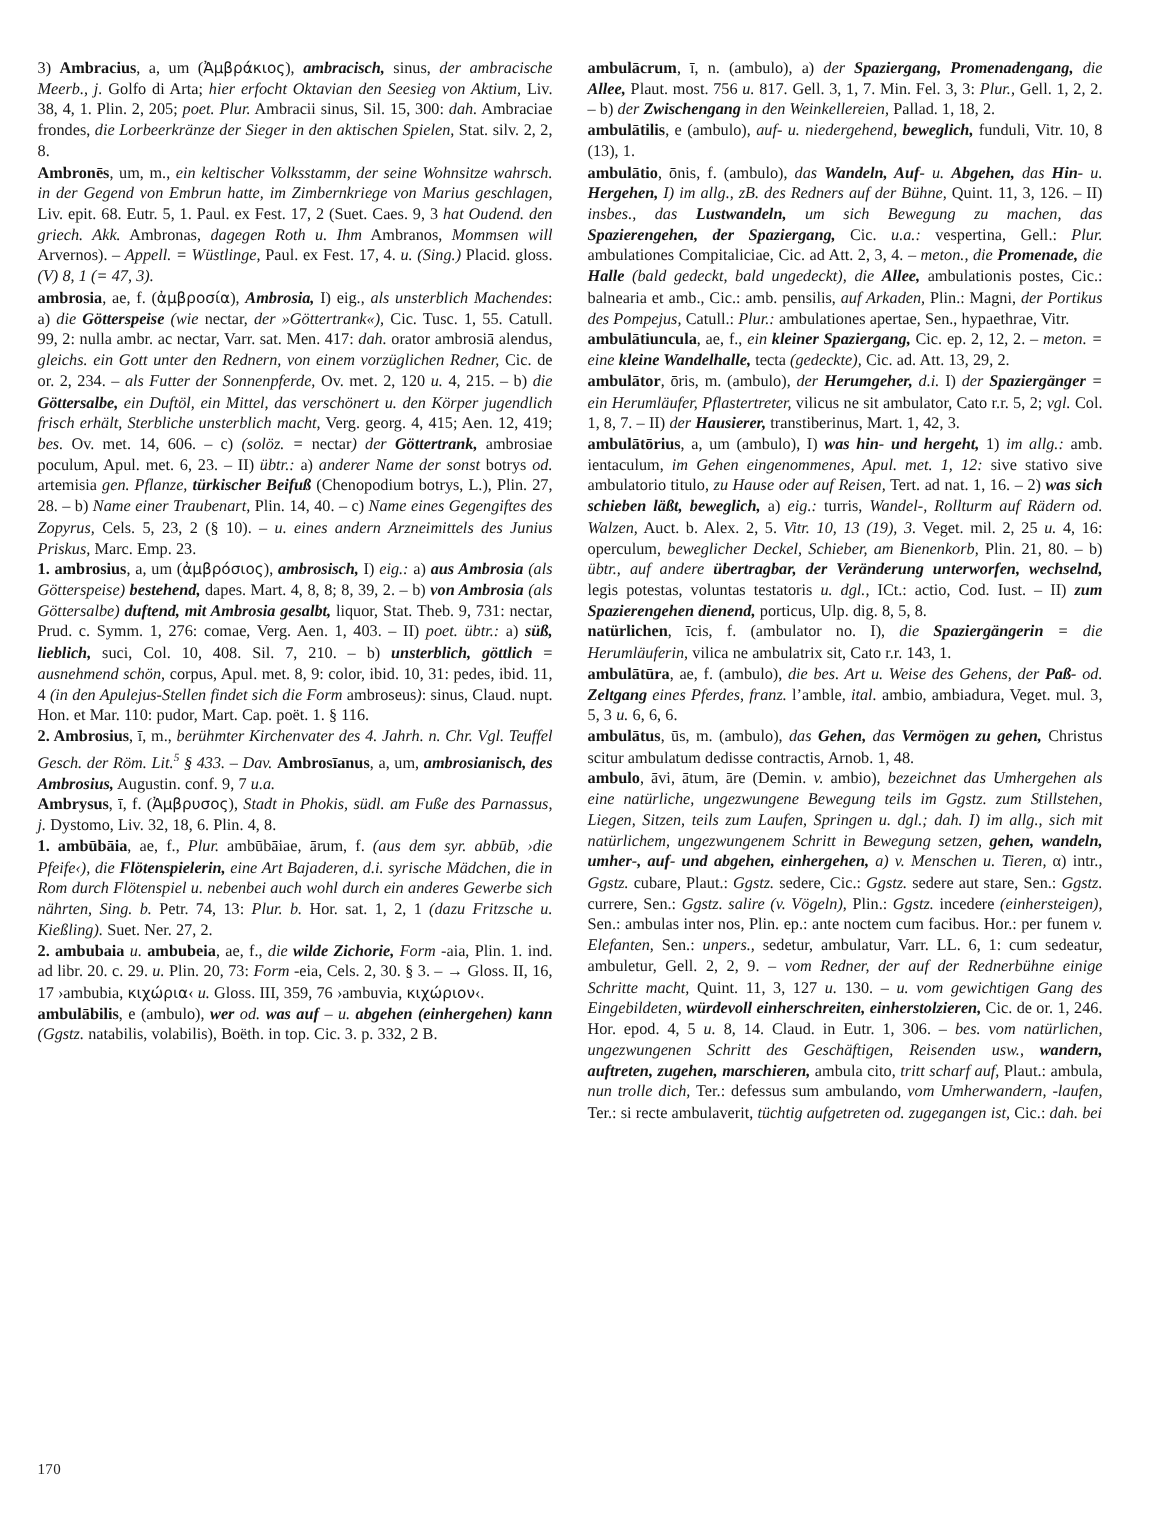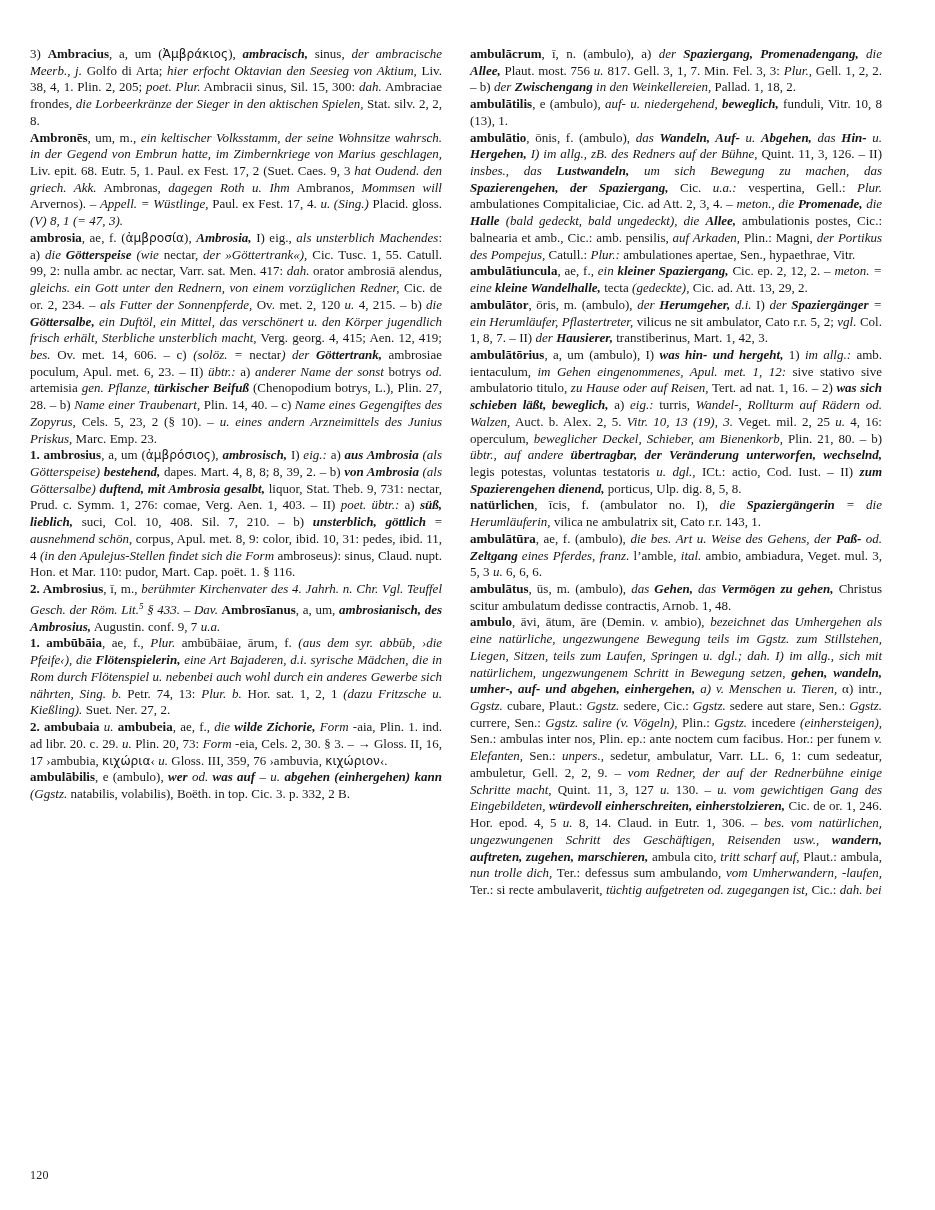--- a/index.html
+++ b/index.html
@@ -93,34 +93,35 @@
 <div class="page">
 
   <div class="columns">
 
     <div class="col" id="col-left">
         <p class="entry hang"><span class="rm">3) </span><span class="hw">Ambracius</span><span class="rm">, a, um (</span><span class="gk">Ἀμβράκιος</span><span class="rm">), </span><span class="bi">ambracisch,</span><span class="rm"> sinus, </span><span class="it">der ambracische Meerb., j. </span><span class="rm">Golfo di Arta; </span><span class="it">hier erfocht Oktavian den Seesieg von Aktium,</span><span class="rm"> Liv. 38, 4, 1. Plin. 2, 205; </span><span class="it">poet. Plur.</span><span class="rm"> Ambracii sinus, Sil. 15, 300: </span><span class="it">dah.</span><span class="rm"> Ambraciae frondes, </span><span class="it">die Lorbeerkränze der Sieger in den aktischen Spielen,</span><span class="rm"> Stat. silv. 2, 2, 8.</span></p>
         <p class="entry hang"><span class="hw">Ambronēs</span><span class="rm">, um, m., </span><span class="it">ein keltischer Volksstamm, der seine Wohnsitze wahrsch. in der Gegend von Embrun hatte, im Zimbernkriege von Marius geschlagen,</span><span class="rm"> Liv. epit. 68. Eutr. 5, 1. Paul. ex Fest. 17, 2 (Suet. Caes. 9, 3 </span><span class="it">hat Oudend. den griech. Akk.</span><span class="rm"> Ambronas, </span><span class="it">dagegen Roth u. Ihm</span><span class="rm"> Ambranos, </span><span class="it">Mommsen will</span><span class="rm"> Arvernos). – </span><span class="it">Appell. = Wüstlinge,</span><span class="rm"> Paul. ex Fest. 17, 4. </span><span class="it">u. (Sing.)</span><span class="rm"> Placid. gloss. </span><span class="it">(V) 8, 1 (= 47, 3).</span></p>
         <p class="entry hang"><span class="hw">ambrosia</span><span class="rm">, ae, f. (</span><span class="gk">ἀμβροσία</span><span class="rm">), </span><span class="bi">Ambrosia,</span><span class="rm"> I) eig., </span><span class="it">als unsterblich Machendes</span><span class="rm">: a) </span><span class="it">die </span><span class="bi">Götterspeise</span><span class="it"> (wie </span><span class="rm">nectar,</span><span class="it"> der »Göttertrank«),</span><span class="rm"> Cic. Tusc. 1, 55. Catull. 99, 2: nulla ambr. ac nectar, Varr. sat. Men. 417: </span><span class="it">dah.</span><span class="rm"> orator ambrosiā alendus, </span><span class="it">gleichs. ein Gott unter den Rednern, von einem vorzüglichen Redner,</span><span class="rm"> Cic. de or. 2, 234. – </span><span class="it">als Futter der Sonnenpferde,</span><span class="rm"> Ov. met. 2, 120 </span><span class="it">u.</span><span class="rm"> 4, 215. – b) </span><span class="it">die </span><span class="bi">Göttersalbe,</span><span class="it"> ein Duftöl, ein Mittel, das verschönert u. den Körper jugendlich frisch erhält, Sterbliche unsterblich macht,</span><span class="rm"> Verg. georg. 4, 415; Aen. 12, 419; </span><span class="it">bes.</span><span class="rm"> Ov. met. 14, 606. – c) </span><span class="it">(solöz. = </span><span class="rm">nectar</span><span class="it">) der </span><span class="bi">Göttertrank,</span><span class="rm"> ambrosiae poculum, Apul. met. 6, 23. – II) </span><span class="it">übtr.:</span><span class="rm"> a) </span><span class="it">anderer Name der sonst </span><span class="rm">botrys </span><span class="it">od.</span><span class="rm"> artemisia </span><span class="it">gen. Pflanze, </span><span class="bi">türkischer Beifuß</span><span class="rm"> (Chenopodium botrys, L.), Plin. 27, 28. – b) </span><span class="it">Name einer Traubenart,</span><span class="rm"> Plin. 14, 40. – c) </span><span class="it">Name eines Gegengiftes des Zopyrus,</span><span class="rm"> Cels. 5, 23, 2 (§ 10). – </span><span class="it">u. eines andern Arzneimittels des Junius Priskus,</span><span class="rm"> Marc. Emp. 23.</span></p>
         <p class="entry hang"><span class="hw">1. ambrosius</span><span class="rm">, a, um (</span><span class="gk">ἀμβρόσιος</span><span class="rm">), </span><span class="bi">ambrosisch,</span><span class="rm"> I) </span><span class="it">eig.:</span><span class="rm"> a) </span><span class="bi">aus Ambrosia </span><span class="it">(als Götterspeise) </span><span class="bi">bestehend,</span><span class="rm"> dapes. Mart. 4, 8, 8; 8, 39, 2. – b) </span><span class="bi">von Ambrosia </span><span class="it">(als Göttersalbe) </span><span class="bi">duftend, mit Ambrosia gesalbt,</span><span class="rm"> liquor, Stat. Theb. 9, 731: nectar, Prud. c. Symm. 1, 276: comae, Verg. Aen. 1, 403. – II) </span><span class="it">poet. übtr.:</span><span class="rm"> a) </span><span class="bi">süß, lieblich,</span><span class="rm"> suci, Col. 10, 408. Sil. 7, 210. – b) </span><span class="bi">unsterblich, göttlich</span><span class="rm"> = </span><span class="it">ausnehmend schön,</span><span class="rm"> corpus, Apul. met. 8, 9: color, ibid. 10, 31: pedes, ibid. 11, 4 </span><span class="it">(in den Apulejus-Stellen findet sich die Form </span><span class="rm">ambroseus</span><span class="it">)</span><span class="rm">: sinus, Claud. nupt. Hon. et Mar. 110: pudor, Mart. Cap. poët. 1. § 116.</span></p>
         <p class="entry hang"><span class="hw">2. Ambrosius</span><span class="rm">, ī, m., </span><span class="it">berühmter Kirchenvater des 4. Jahrh. n. Chr. Vgl. Teuffel Gesch. der Röm. Lit.</span><sup style="font-style: italic; font-size: 9px;">5</sup><span class="it"> § 433. – Dav.</span><span class="rm"> </span><span class="hw">Ambrosīanus</span><span class="rm">, a, um, </span><span class="bi">ambrosianisch, des Ambrosius,</span><span class="rm"> Augustin. conf. 9, 7 </span><span class="it">u.a.</span></p>
+        <p class="entry hang"><span class="hw">Ambrysus</span><span class="rm">, ī, f. (</span><span class="gk">Ἀμβρυσος</span><span class="rm">), </span><span class="it">Stadt in Phokis, südl. am Fuße des Parnassus, j.</span><span class="rm"> Dystomo, Liv. 32, 18, 6. Plin. 4, 8.</span></p>
         <p class="entry hang"><span class="hw">1. ambūbāia</span><span class="rm">, ae, f., </span><span class="it">Plur.</span><span class="rm"> ambūbāiae, ārum, f. </span><span class="it">(aus dem syr. </span><span class="it">abbūb, ›die Pfeife‹), die </span><span class="bi">Flötenspielerin,</span><span class="it"> eine Art Bajaderen, d.i. syrische Mädchen, die in Rom durch Flötenspiel u. nebenbei auch wohl durch ein anderes Gewerbe sich nährten, Sing. b.</span><span class="rm"> Petr. 74, 13: </span><span class="it">Plur. b.</span><span class="rm"> Hor. sat. 1, 2, 1 </span><span class="it">(dazu Fritzsche u. Kießling).</span><span class="rm"> Suet. Ner. 27, 2.</span></p>
         <p class="entry hang"><span class="hw">2. ambubaia</span><span class="it"> u. </span><span class="hw">ambubeia</span><span class="rm">, ae, f., </span><span class="it">die </span><span class="bi">wilde Zichorie,</span><span class="it"> Form </span><span class="rm">-aia, Plin. 1. ind. ad libr. 20. c. 29. </span><span class="it">u.</span><span class="rm"> Plin. 20, 73: </span><span class="it">Form</span><span class="rm"> -eia, Cels. 2, 30. § 3. – → Gloss. II, 16, 17 ›ambubia, </span><span class="gk">κιχώρια</span><span class="rm">‹ </span><span class="it">u.</span><span class="rm"> Gloss. III, 359, 76 ›ambuvia, </span><span class="gk">κιχώριον</span><span class="rm">‹.</span></p>
         <p class="entry hang"><span class="hw">ambulābilis</span><span class="rm">, e (ambulo), </span><span class="bi">wer </span><span class="it">od. </span><span class="bi">was auf </span><span class="rm">– </span><span class="it">u. </span><span class="bi">abgehen (einhergehen) kann </span><span class="it">(Ggstz. </span><span class="rm">natabilis, volabilis), Boëth. in top. Cic. 3. p. 332, 2 B.</span></p>
       </div>
     <div class="col" id="col-right">
         <p class="entry hang"><span class="hw">ambulācrum</span><span class="rm">, ī, n. (ambulo), a) </span><span class="it">der </span><span class="bi">Spaziergang, Promenadengang,</span><span class="it"> die </span><span class="bi">Allee,</span><span class="rm"> Plaut. most. 756 </span><span class="it">u.</span><span class="rm"> 817. Gell. 3, 1, 7. Min. Fel. 3, 3: </span><span class="it">Plur.,</span><span class="rm"> Gell. 1, 2, 2. – b) </span><span class="it">der </span><span class="bi">Zwischengang</span><span class="it"> in den Weinkellereien,</span><span class="rm"> Pallad. 1, 18, 2.</span></p>
         <p class="entry hang"><span class="hw">ambulātilis</span><span class="rm">, e (ambulo), </span><span class="it">auf- u. niedergehend, </span><span class="bi">beweglich,</span><span class="rm"> funduli, Vitr. 10, 8 (13), 1.</span></p>
         <p class="entry hang"><span class="hw">ambulātio</span><span class="rm">, ōnis, f. (ambulo), </span><span class="it">das </span><span class="bi">Wandeln, Auf-</span><span class="it"> u. </span><span class="bi">Abgehen,</span><span class="it"> das </span><span class="bi">Hin-</span><span class="it"> u. </span><span class="bi">Hergehen,</span><span class="it"> I) im allg., zB. des Redners auf der Bühne,</span><span class="rm"> Quint. 11, 3, 126. – II) </span><span class="it">insbes., das </span><span class="bi">Lustwandeln,</span><span class="it"> um sich Bewegung zu machen, das </span><span class="bi">Spazierengehen, der Spaziergang,</span><span class="rm"> Cic. </span><span class="it">u.a.:</span><span class="rm"> vespertina, Gell.: </span><span class="it">Plur.</span><span class="rm"> ambulationes Compitaliciae, Cic. ad Att. 2, 3, 4. – </span><span class="it">meton., die </span><span class="bi">Promenade,</span><span class="it"> die </span><span class="bi">Halle </span><span class="it">(bald gedeckt, bald ungedeckt), die </span><span class="bi">Allee,</span><span class="rm"> ambulationis postes, Cic.: balnearia et amb., Cic.: amb. pensilis, </span><span class="it">auf Arkaden,</span><span class="rm"> Plin.: Magni, </span><span class="it">der Portikus des Pompejus,</span><span class="rm"> Catull.: </span><span class="it">Plur.:</span><span class="rm"> ambulationes apertae, Sen., hypaethrae, Vitr.</span></p>
         <p class="entry hang"><span class="hw">ambulātiuncula</span><span class="rm">, ae, f., </span><span class="it">ein </span><span class="bi">kleiner Spaziergang,</span><span class="rm"> Cic. ep. 2, 12, 2. – </span><span class="it">meton. = eine </span><span class="bi">kleine Wandelhalle,</span><span class="rm"> tecta </span><span class="it">(gedeckte),</span><span class="rm"> Cic. ad. Att. 13, 29, 2.</span></p>
         <p class="entry hang"><span class="hw">ambulātor</span><span class="rm">, ōris, m. (ambulo), </span><span class="it">der </span><span class="bi">Herumgeher,</span><span class="it"> d.i.</span><span class="rm"> I) </span><span class="it">der </span><span class="bi">Spaziergänger</span><span class="it"> = ein Herumläufer, Pflastertreter,</span><span class="rm"> vilicus ne sit ambulator, Cato r.r. 5, 2; </span><span class="it">vgl.</span><span class="rm"> Col. 1, 8, 7. – II) </span><span class="it">der </span><span class="bi">Hausierer,</span><span class="rm"> transtiberinus, Mart. 1, 42, 3.</span></p>
         <p class="entry hang"><span class="hw">ambulātōrius</span><span class="rm">, a, um (ambulo), I) </span><span class="bi">was hin- und hergeht,</span><span class="rm"> 1) </span><span class="it">im allg.:</span><span class="rm"> amb. ientaculum, </span><span class="it">im Gehen eingenommenes, Apul. met. 1, 12:</span><span class="rm"> sive stativo sive ambulatorio titulo, </span><span class="it">zu Hause oder auf Reisen,</span><span class="rm"> Tert. ad nat. 1, 16. – 2) </span><span class="bi">was sich schieben läßt, beweglich,</span><span class="rm"> a) </span><span class="it">eig.:</span><span class="rm"> turris, </span><span class="it">Wandel-, Rollturm auf Rädern od. Walzen,</span><span class="rm"> Auct. b. Alex. 2, 5. </span><span class="it">Vitr. 10, 13 (19), 3.</span><span class="rm"> Veget. mil. 2, 25 </span><span class="it">u.</span><span class="rm"> 4, 16: operculum, </span><span class="it">beweglicher Deckel, Schieber, am Bienenkorb,</span><span class="rm"> Plin. 21, 80. – b) </span><span class="it">übtr., auf andere </span><span class="bi">übertragbar, der Veränderung unterworfen, wechselnd,</span><span class="rm"> legis potestas, voluntas testatoris </span><span class="it">u. dgl.,</span><span class="rm"> ICt.: actio, Cod. Iust. – II) </span><span class="bi">zum Spazierengehen dienend,</span><span class="rm"> porticus, Ulp. dig. 8, 5, 8.</span></p>
         <p class="entry hang"><span class="hw">natürlichen</span><span class="rm">, īcis, f. (ambulator no. I), </span><span class="it">die </span><span class="bi">Spaziergängerin</span><span class="it"> = die Herumläuferin,</span><span class="rm"> vilica ne ambulatrix sit, Cato r.r. 143, 1.</span></p>
         <p class="entry hang"><span class="hw">ambulātūra</span><span class="rm">, ae, f. (ambulo), </span><span class="it">die bes. Art u. Weise des Gehens, der </span><span class="bi">Paß-</span><span class="it"> od. </span><span class="bi">Zeltgang </span><span class="it">eines Pferdes, franz.</span><span class="rm"> l’amble, </span><span class="it">ital.</span><span class="rm"> ambio, ambiadura, Veget. mul. 3, 5, 3 </span><span class="it">u.</span><span class="rm"> 6, 6, 6.</span></p>
         <p class="entry hang"><span class="hw">ambulātus</span><span class="rm">, ūs, m. (ambulo), </span><span class="it">das </span><span class="bi">Gehen,</span><span class="it"> das </span><span class="bi">Vermögen zu gehen,</span><span class="rm"> Christus scitur ambulatum dedisse contractis, Arnob. 1, 48.</span></p>
         <p class="entry hang"><span class="hw">ambulo</span><span class="rm">, āvi, ātum, āre (Demin. </span><span class="it">v.</span><span class="rm"> ambio), </span><span class="it">bezeichnet das Umhergehen als eine natürliche, ungezwungene Bewegung teils im Ggstz. zum Stillstehen, Liegen, Sitzen, teils zum Laufen, Springen u. dgl.; dah. I) im allg., sich mit natürlichem, ungezwungenem Schritt in Bewegung setzen, </span><span class="bi">gehen, wandeln, umher-, auf- und abgehen, einhergehen,</span><span class="it"> a) v. Menschen u. Tieren,</span><span class="rm"> α) intr., </span><span class="it">Ggstz.</span><span class="rm"> cubare, Plaut.: </span><span class="it">Ggstz.</span><span class="rm"> sedere, Cic.: </span><span class="it">Ggstz.</span><span class="rm"> sedere aut stare, Sen.: </span><span class="it">Ggstz.</span><span class="rm"> currere, Sen.: </span><span class="it">Ggstz. salire (v. Vögeln),</span><span class="rm"> Plin.: </span><span class="it">Ggstz.</span><span class="rm"> incedere </span><span class="it">(einhersteigen),</span><span class="rm"> Sen.: ambulas inter nos, Plin. ep.: ante noctem cum facibus. Hor.: per funem </span><span class="it">v. Elefanten,</span><span class="rm"> Sen.: </span><span class="it">unpers.,</span><span class="rm"> sedetur, ambulatur, Varr. LL. 6, 1: cum sedeatur, ambuletur, Gell. 2, 2, 9. – </span><span class="it">vom Redner, der auf der Rednerbühne einige Schritte macht,</span><span class="rm"> Quint. 11, 3, 127 </span><span class="it">u.</span><span class="rm"> 130. – </span><span class="it">u. vom gewichtigen Gang des Eingebildeten, </span><span class="bi">würdevoll einherschreiten, einherstolzieren,</span><span class="rm"> Cic. de or. 1, 246. Hor. epod. 4, 5 </span><span class="it">u.</span><span class="rm"> 8, 14. Claud. in Eutr. 1, 306. – </span><span class="it">bes. vom natürlichen, ungezwungenen Schritt des Geschäftigen, Reisenden usw., </span><span class="bi">wandern, auftreten, zugehen, marschieren,</span><span class="rm"> ambula cito, </span><span class="it">tritt scharf auf,</span><span class="rm"> Plaut.: ambula, </span><span class="it">nun trolle dich,</span><span class="rm"> Ter.: defessus sum ambulando, </span><span class="it">vom Umherwandern, -laufen,</span><span class="rm"> Ter.: si recte ambulaverit, </span><span class="it">tüchtig aufgetreten od. zugegangen ist,</span><span class="rm"> Cic.: </span><span class="it">dah. bei</span></p>
       </div>
 
   </div>
 
-  <div class="folio">120</div>
+  <div class="folio">170</div>
 
 </div>
 
 </body></html>

